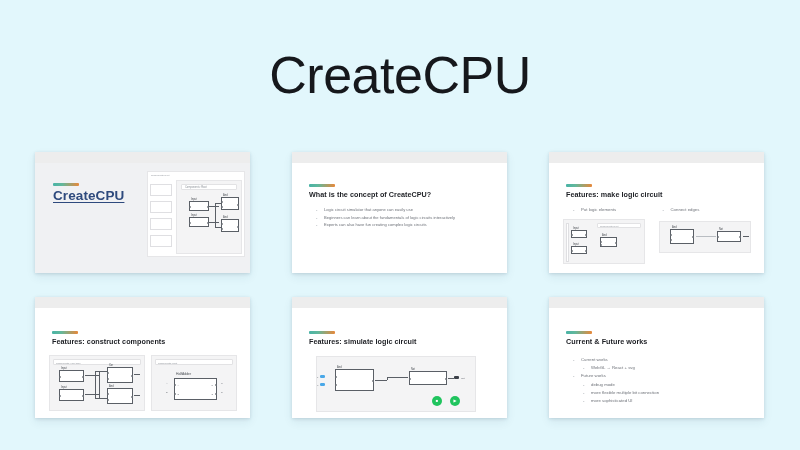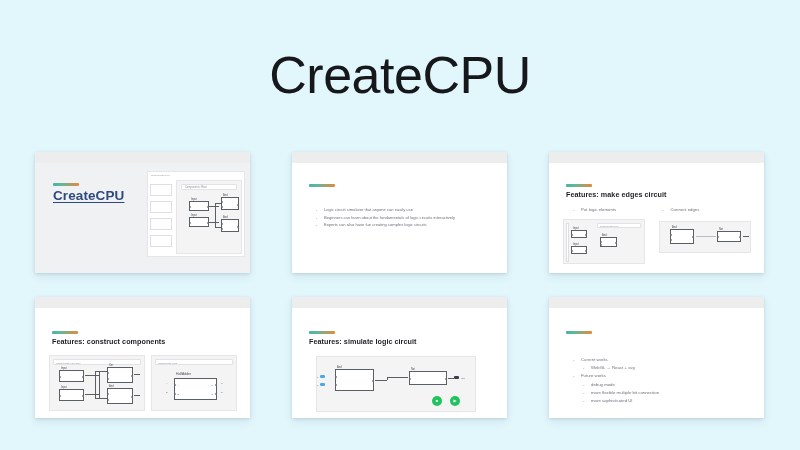--- a/index.html
+++ b/index.html
@@ -259,33 +259,34 @@
           <div class="wire h" style="left:38px; top:46px; width:6px;"></div>
         </div>
       </div>
     </div>
   </div>
 
   <div class="slide">
     <div class="slide-chrome"></div>
     <div class="slide-body">
       <div class="accent-bar s-accent"></div>
+      <div class="s-head">What is the concept of CreateCPU?</div>
       <div class="bullets">
         <div class="li">Logic circuit simulator that anyone can easily use</div>
         <div class="li">Beginners can learn about the fundamentals of logic circuits interactively</div>
         <div class="li">Experts can also have fun creating complex logic circuits</div>
       </div>
     </div>
   </div>
 
   <div class="slide">
     <div class="slide-chrome"></div>
     <div class="slide-body">
       <div class="accent-bar s-accent"></div>
-      <div class="s-head">Features: make edges circuit</div>
+      <div class="s-head">Features: make logic circuit</div>
       <div class="two-col">
         <div class="col">
           <div class="li">Put logic elements</div>
         </div>
         <div class="col">
           <div class="li">Connect edges</div>
         </div>
       </div>
 
       <div class="panel" style="left:14px; top:56px; width:82px; height:45px;">
@@ -432,20 +433,21 @@
         <div class="green-btn" style="left:115px; top:39px;">■</div>
         <div class="green-btn" style="left:133px; top:39px;">▶</div>
       </div>
     </div>
   </div>
 
   <div class="slide">
     <div class="slide-chrome"></div>
     <div class="slide-body">
       <div class="accent-bar" style="top:23px; left:17px;"></div>
+      <div class="s-head" style="top:29px;">Current &amp; Future works</div>
       <div class="bullets" style="top:48px; font-size:4.3px; line-height:7px;">
         <div class="li">Current works</div>
         <div class="li lvl2">WebGL → React + svg</div>
         <div class="li">Future works</div>
         <div class="li lvl2">debug mode</div>
         <div class="li lvl2">more flexible multiple bit connection</div>
         <div class="li lvl2">more sophisticated UI</div>
       </div>
     </div>
   </div>

